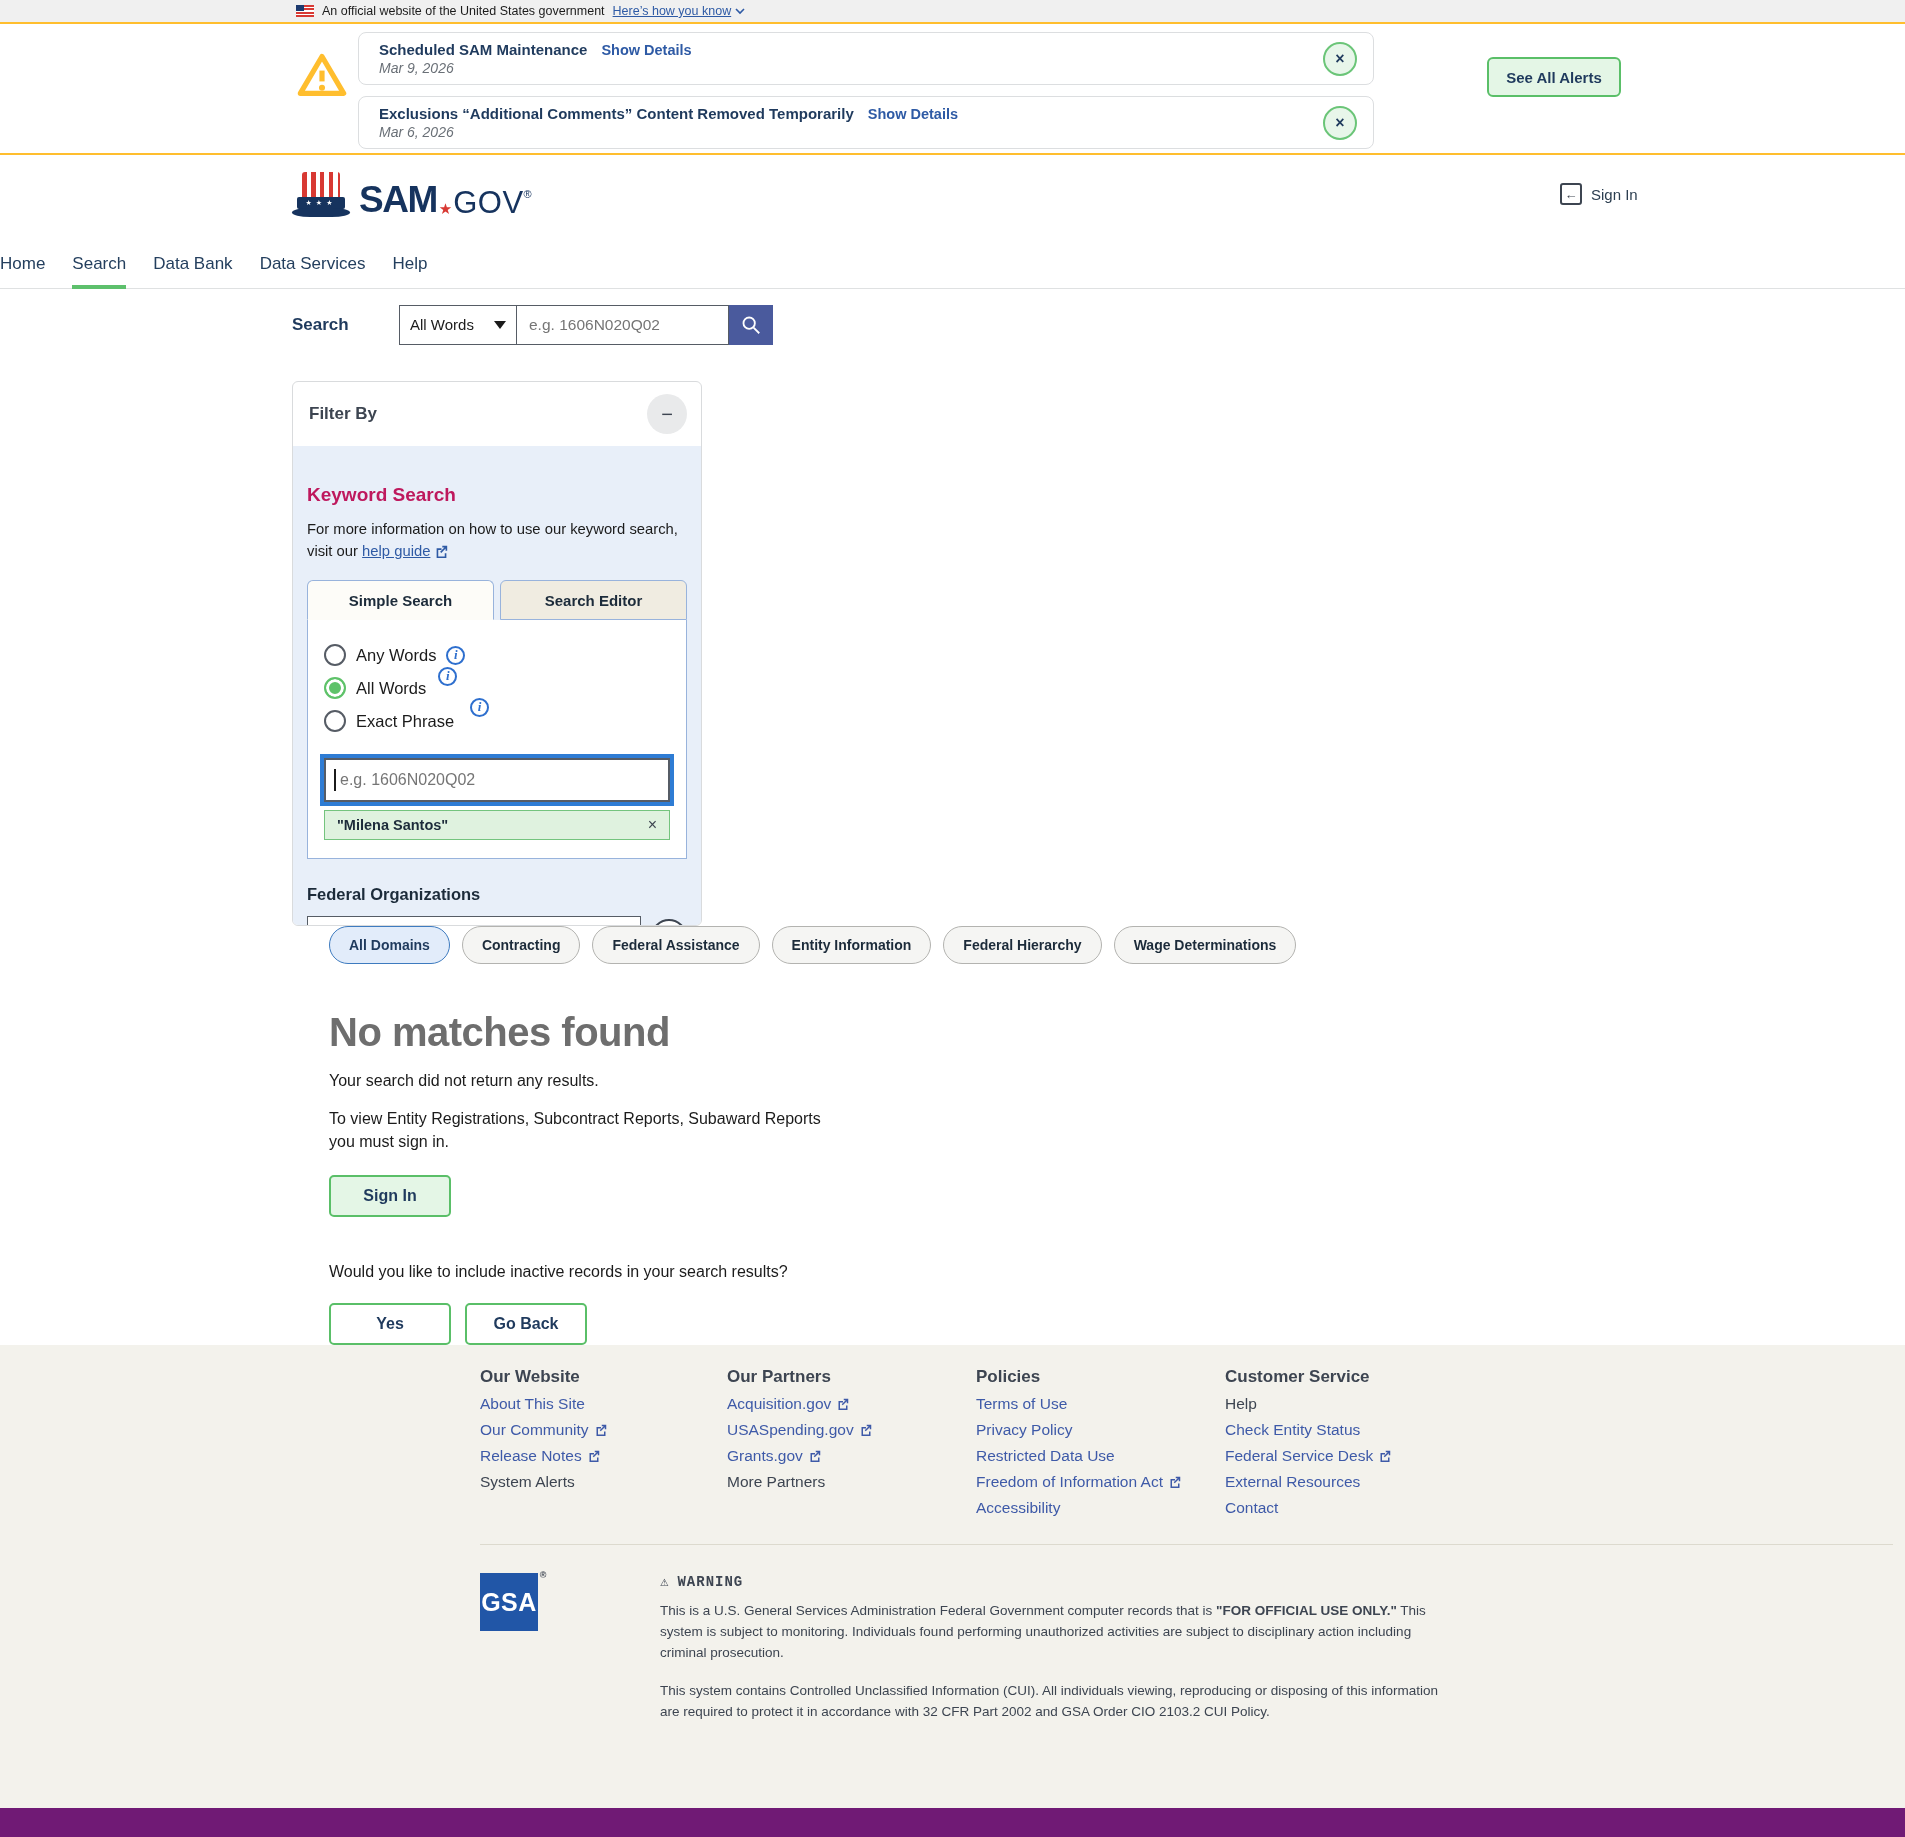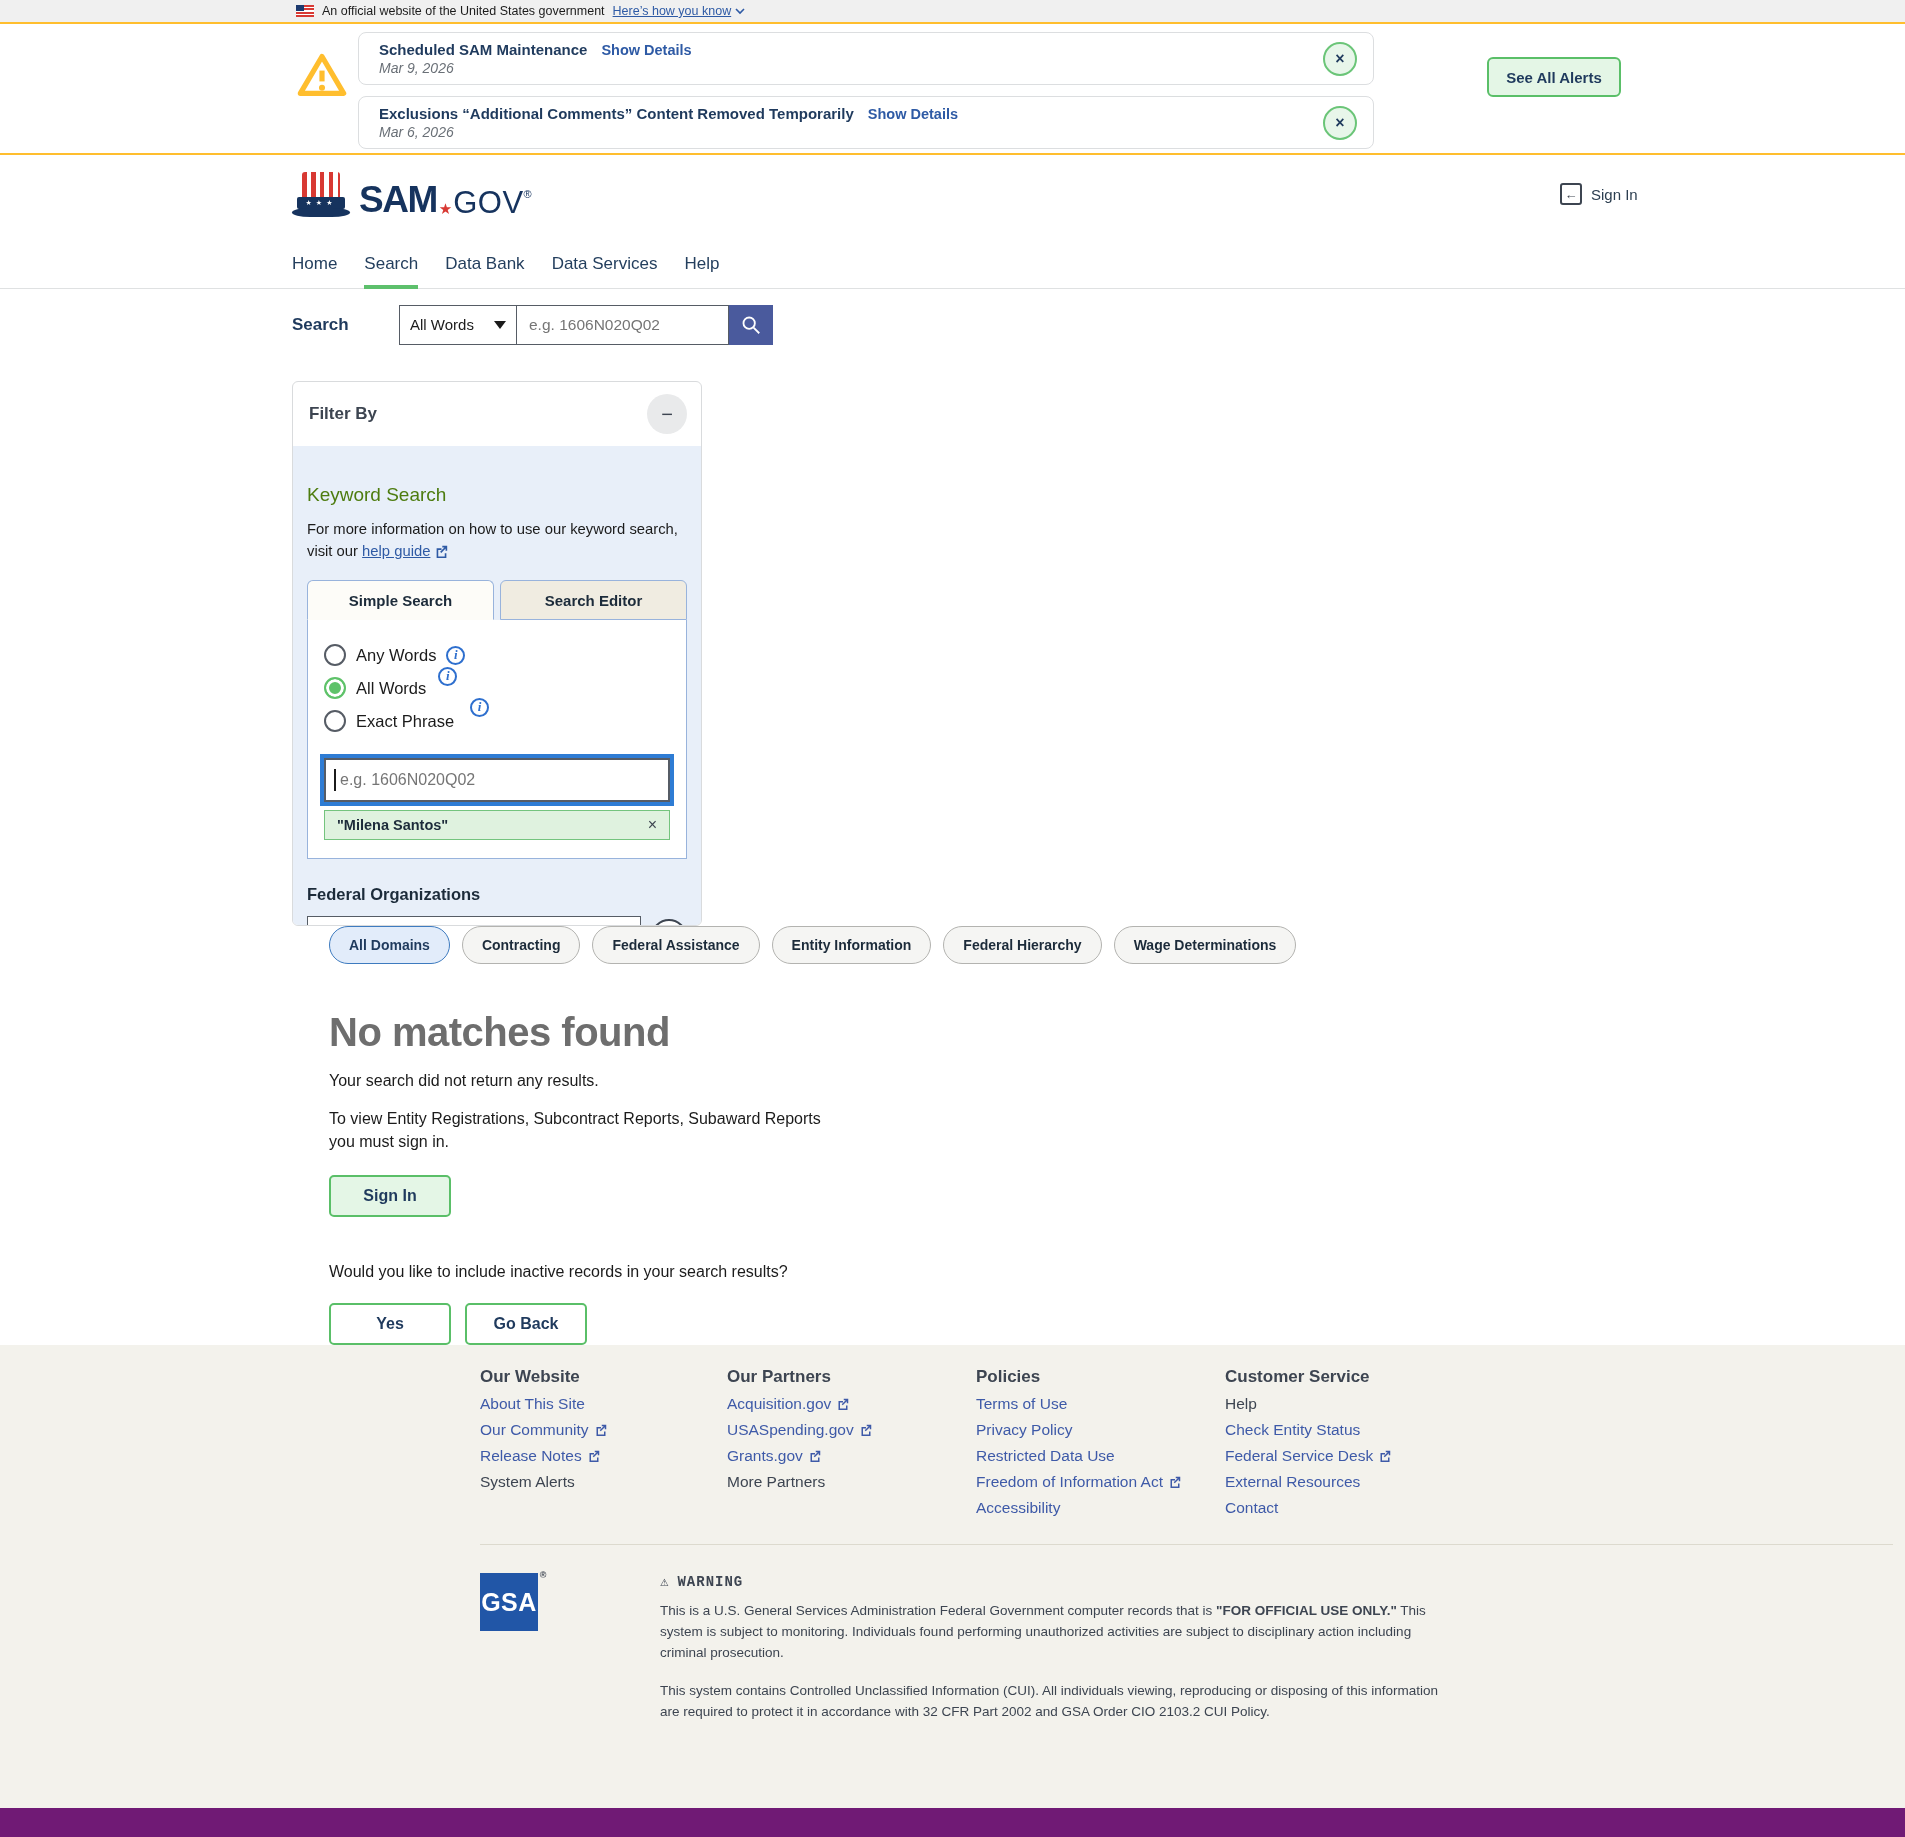--- a/index.html
+++ b/index.html
@@ -41,21 +41,21 @@
   .hat-brim{position:absolute;left:0;top:36px;width:58px;height:9px;background:#16335e;border-radius:50%/80%;}
   .logo-sam{font-size:37px;font-weight:bold;color:#16335e;letter-spacing:-1.5px;line-height:1;}
   .logo-star{color:#d83933;font-size:15px;line-height:1;margin:0 1px 2px 2px;}
   .logo-gov{font-size:31px;color:#16335e;letter-spacing:0.5px;line-height:1;}
   .logo-reg{font-size:11px;color:#16335e;margin-bottom:18px;}
   .signin-top{position:absolute;left:1560px;top:28px;display:flex;align-items:center;gap:9px;font-size:15px;color:#2c3e50;cursor:pointer;}
   .signin-box{width:22px;height:22px;border:2px solid #3d4551;border-radius:3px;display:flex;align-items:center;justify-content:center;
               font-size:13px;color:#3d4551;}
 
   
-  .nav{height:49px;border-bottom:1px solid #dfe1e2;display:flex;align-items:stretch;gap:27px;padding-left:292px;}
+  .nav{height:49px;border-bottom:1px solid #dfe1e2;display:flex;align-items:stretch;gap:27px;}
   .nav-item{display:flex;align-items:center;font-size:17px;color:#243f5e;position:relative;cursor:pointer;}
   .nav-item.active::after{content:"";position:absolute;left:0;right:0;bottom:-1px;height:4px;background:#5dc06c;}
 
   
   .search-row{height:71px;display:flex;align-items:center;padding-left:292px;}
   .search-label{font-weight:bold;font-size:17px;color:#1f3a5d;width:107px;}
   .mode-select{width:118px;height:40px;border:1px solid #565c65;background:#fff;display:flex;align-items:center;
                justify-content:space-between;padding:0 10px;font-size:15px;color:#1b1b1b;cursor:pointer;}
   .caret-dn{width:0;height:0;border-left:6px solid transparent;border-right:6px solid transparent;border-top:8px solid #1b1b1b;}
   .search-input{width:213px;height:40px;border:1px solid #565c65;margin-left:-1px;padding:0 12px;font-size:15.5px;
@@ -65,21 +65,21 @@
 
   
   .main{display:flex;padding:21px 0 0 292px;height:985px;align-items:flex-start;flex-direction:column;}
 
   
   .fcard{width:410px;border:1px solid #d9dbdd;border-radius:6px;background:#fff;overflow:hidden;}
   .fhead{height:64px;display:flex;align-items:center;justify-content:space-between;padding:0 14px 0 16px;}
   .fhead-title{font-weight:bold;font-size:17px;color:#3d4551;}
   .collapse-btn{width:40px;height:40px;border-radius:50%;border:none;background:#e9eaeb;color:#3d4551;font-size:20px;cursor:pointer;}
   .fbody{background:#e8eff9;padding:38px 14px 20px 14px;}
-  .kw-head{font-weight:normal;font-size:19px;color:#4d7c0f;}
+  .kw-head{font-weight:bold;font-size:19px;color:#be185d;}
   .kw-info{font-size:14.8px;line-height:1.5;margin-top:12px;color:#1b1b1b;width:372px;}
   .help-link{color:#2e5aa5;text-decoration:underline;cursor:pointer;display:inline-flex;align-items:center;gap:5px;}
   .tabs{display:flex;margin-top:18px;}
   .tab{flex:1;height:40px;border:1px solid #98b3dc;border-radius:6px 6px 0 0;display:flex;align-items:center;justify-content:center;
        font-weight:bold;font-size:15px;color:#1c2b3a;cursor:pointer;}
   .tab.on{background:#fdfcf8;border-bottom:1px solid #fdfcf8;}
   .tab.off{background:#f0ece1;margin-left:6px;}
   .tab-panel{background:#fff;border:1px solid #98b3dc;border-top:none;padding:24px 16px 18px;}
   .radio-row{display:flex;align-items:center;gap:10px;margin-bottom:11px;font-size:16.5px;color:#1b1b1b;}
   .radio{width:22px;height:22px;border:2px solid #565c65;border-radius:50%;background:#fff;flex:0 0 auto;cursor:pointer;}

